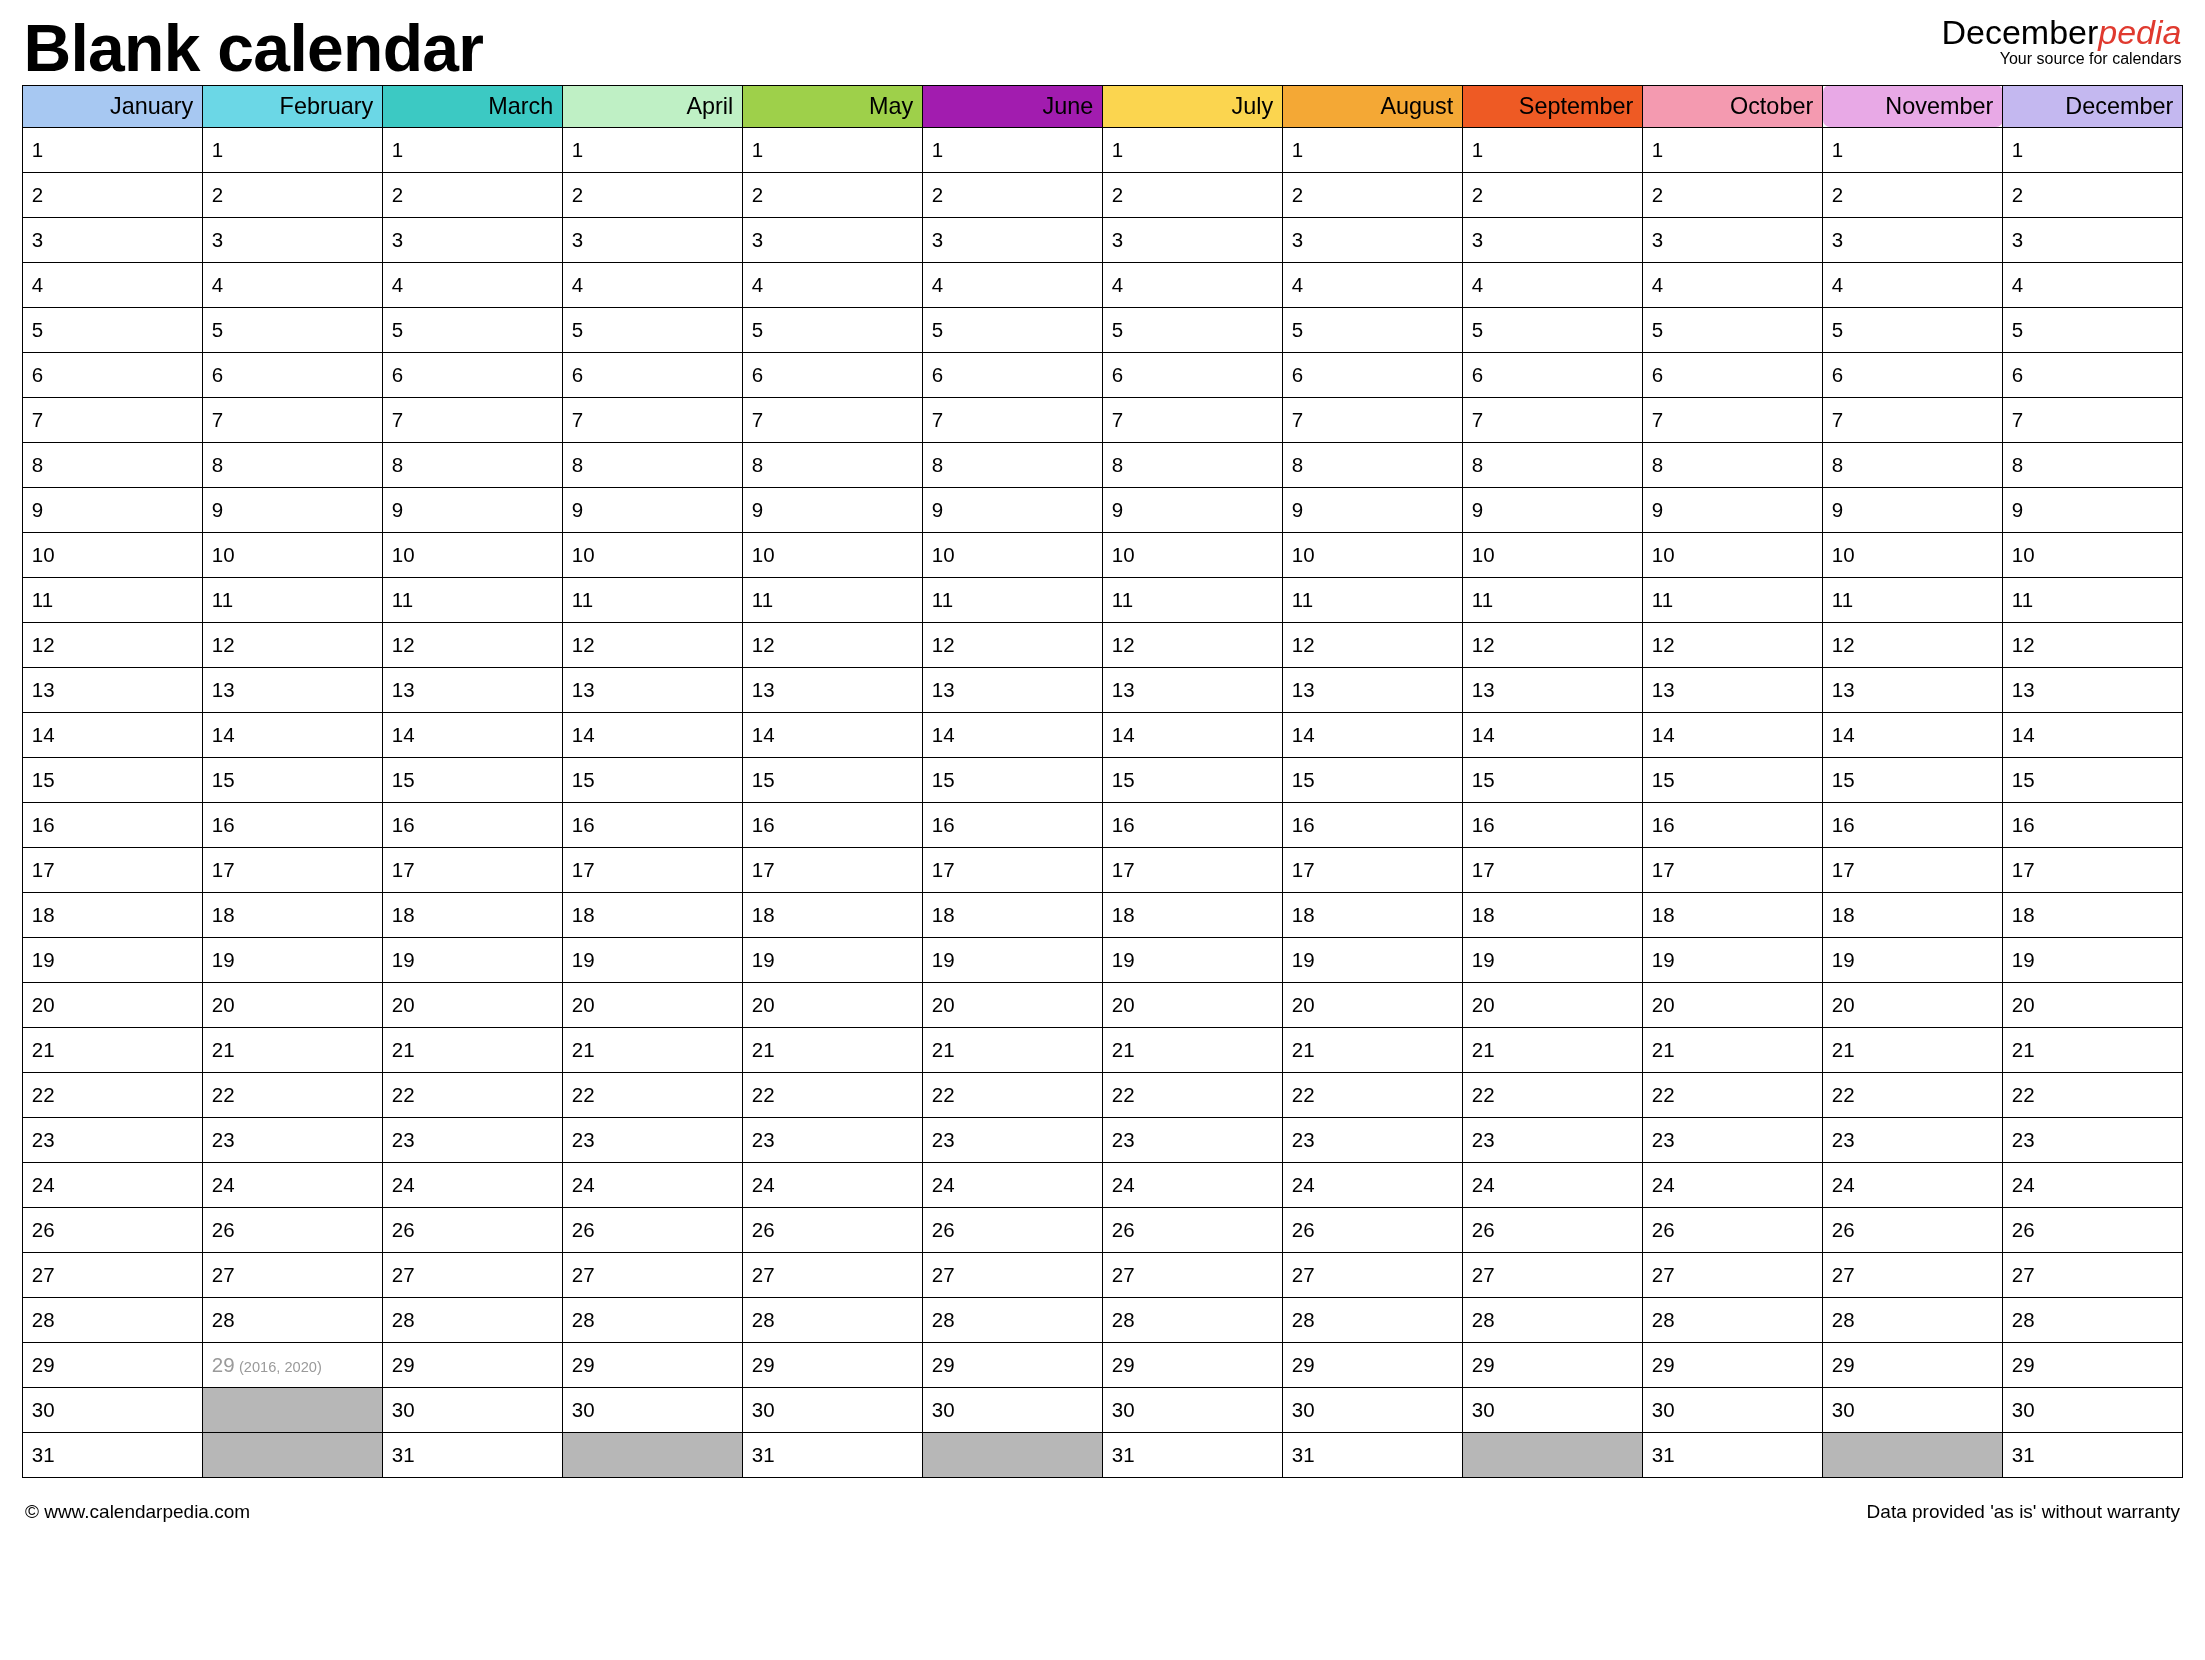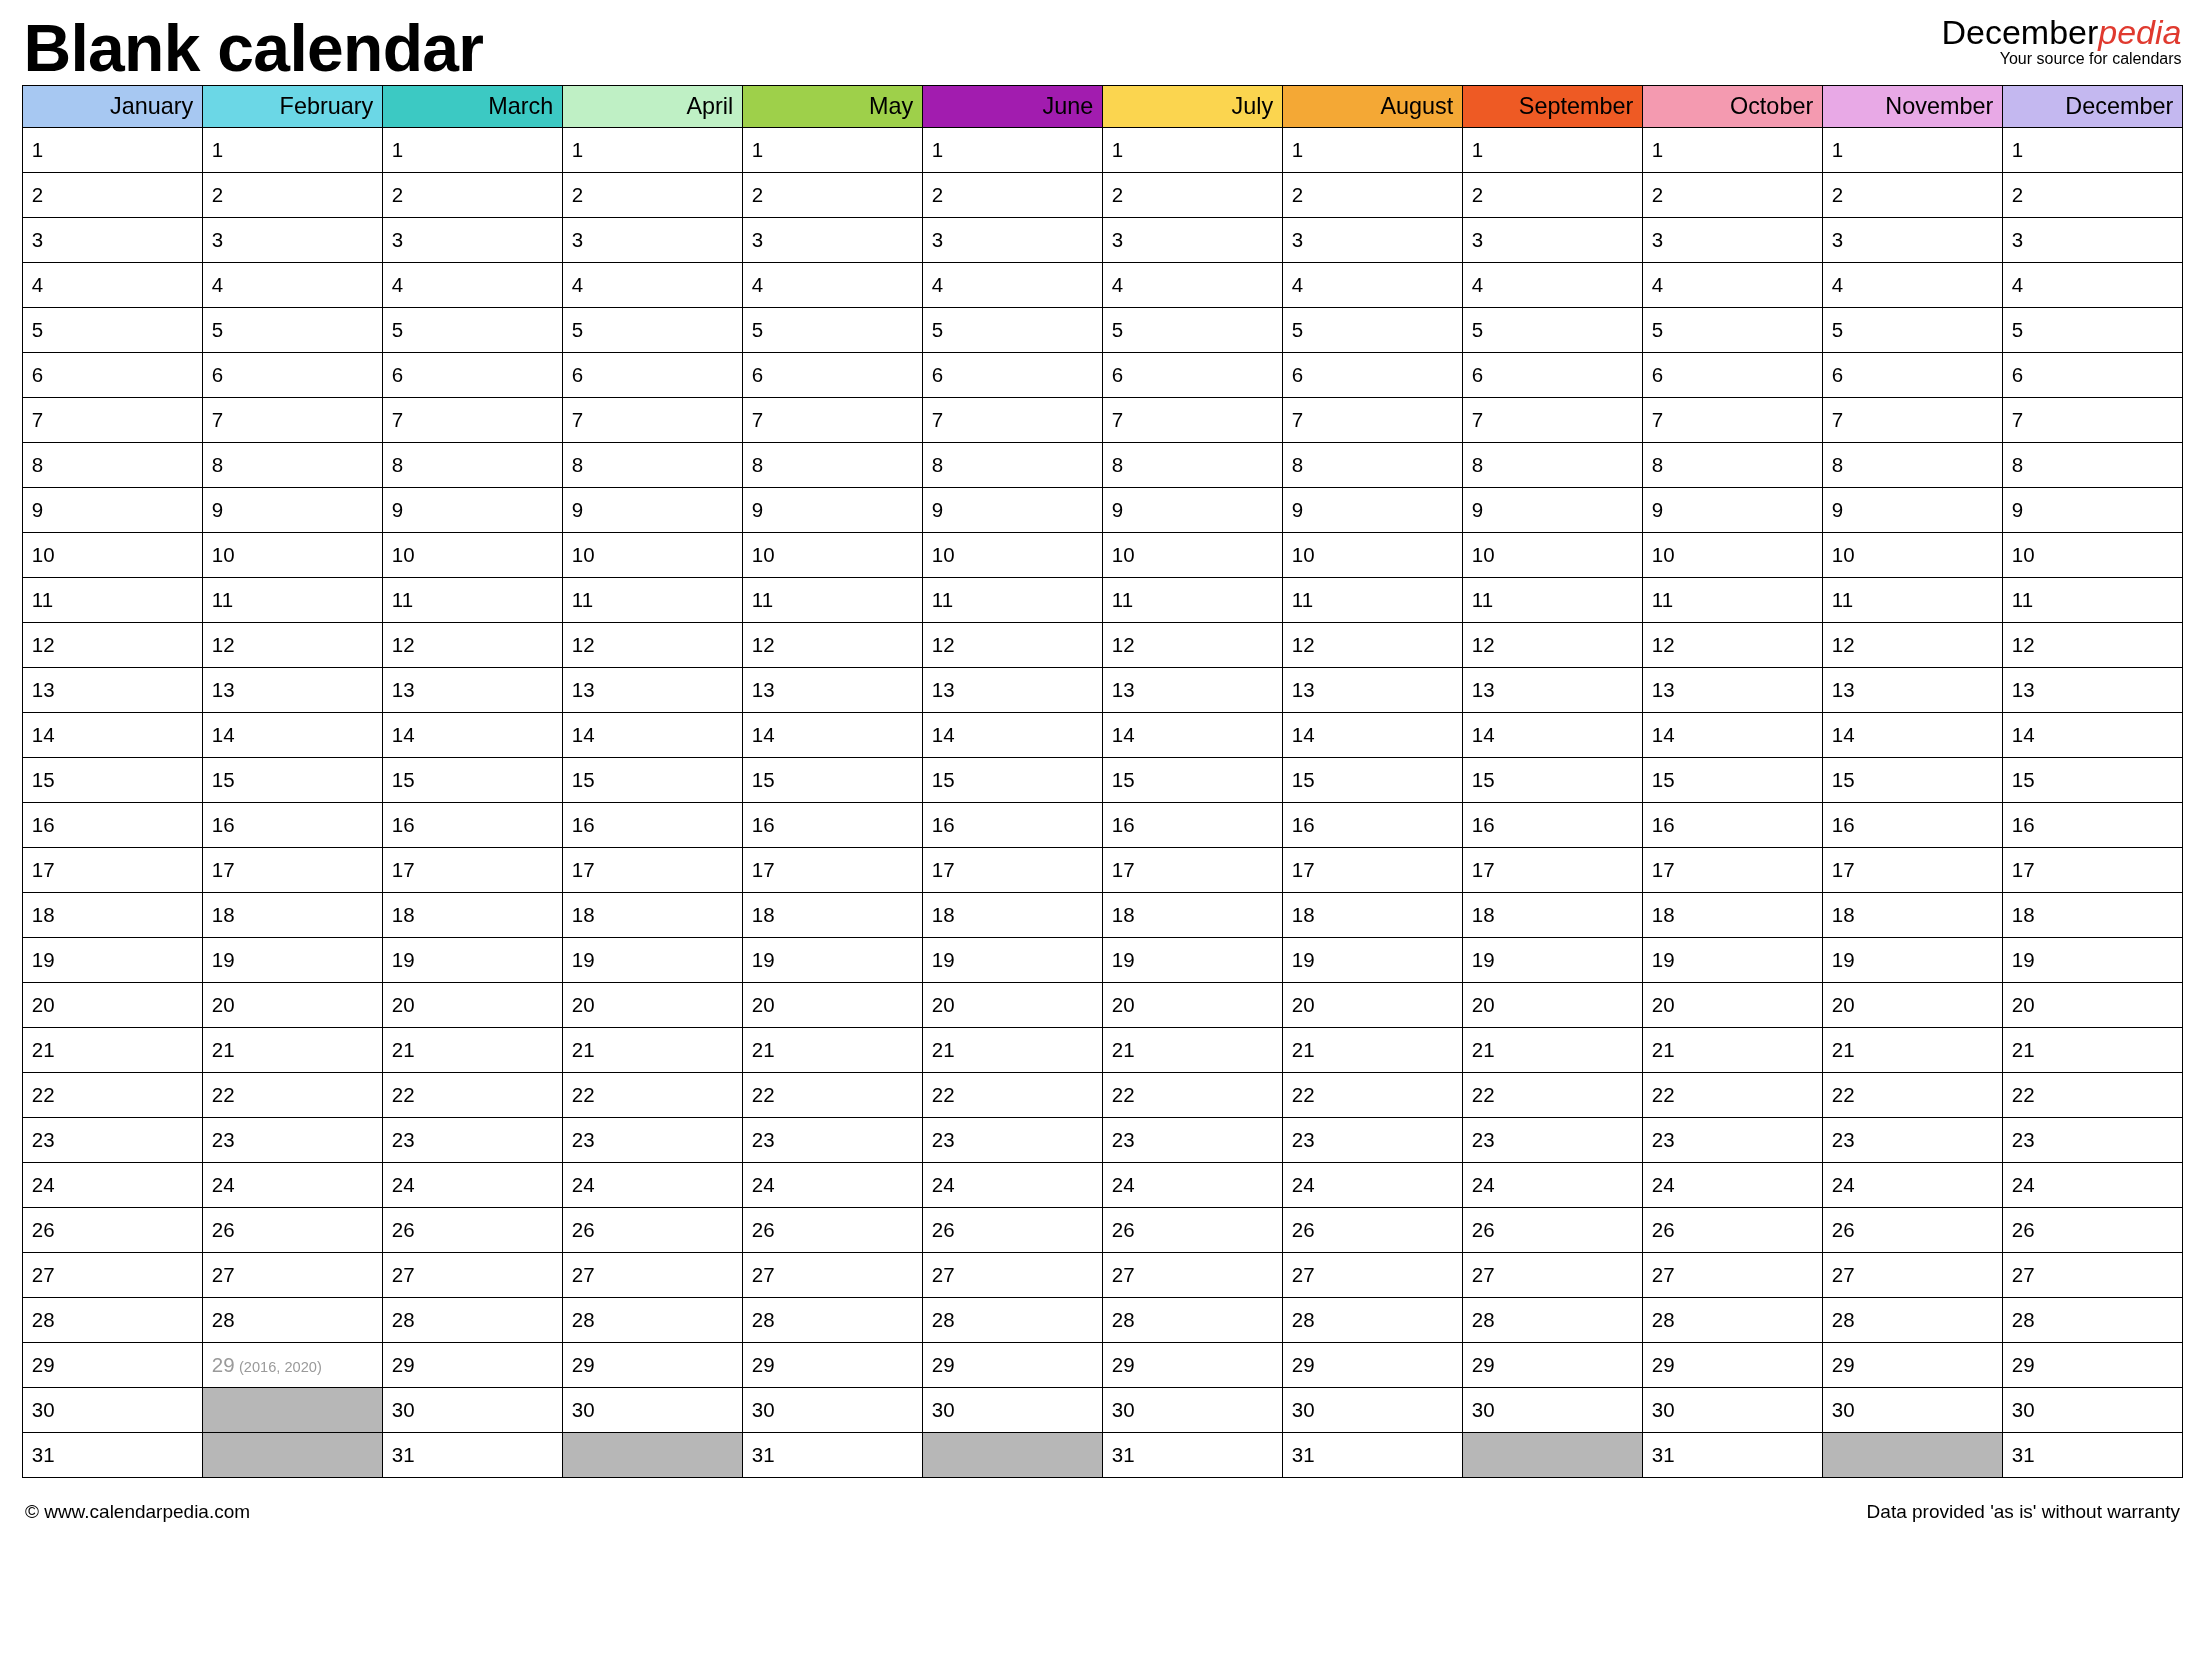--- a/index.html
+++ b/index.html
@@ -56,21 +56,21 @@
           <th style="background: rgb(167, 200, 242);">January</th>
           <th style="background: rgb(107, 215, 230);">February</th>
           <th style="background: rgb(60, 201, 195);">March</th>
           <th style="background: rgb(191, 240, 197);">April</th>
           <th style="background: rgb(158, 208, 74);">May</th>
           <th style="background: #a21caf;">June</th>
           <th style="background: rgb(251, 213, 79);">July</th>
           <th style="background: rgb(244, 168, 53);">August</th>
           <th style="background: rgb(238, 90, 36);">September</th>
           <th style="background: rgb(244, 154, 176);">October</th>
-          <th style="background: rgb(232, 169, 230);">November</th>
+          <th style="background: rgb(232, 169, 230); border-radius: 7px;">November</th>
           <th style="background: rgb(196, 184, 240); margin-left: 28px;">December</th>
         </tr>
       </thead>
     <tbody>
         <tr>
           <td>1</td>
           <td>1</td>
           <td>1</td>
           <td>1</td>
           <td>1</td>

